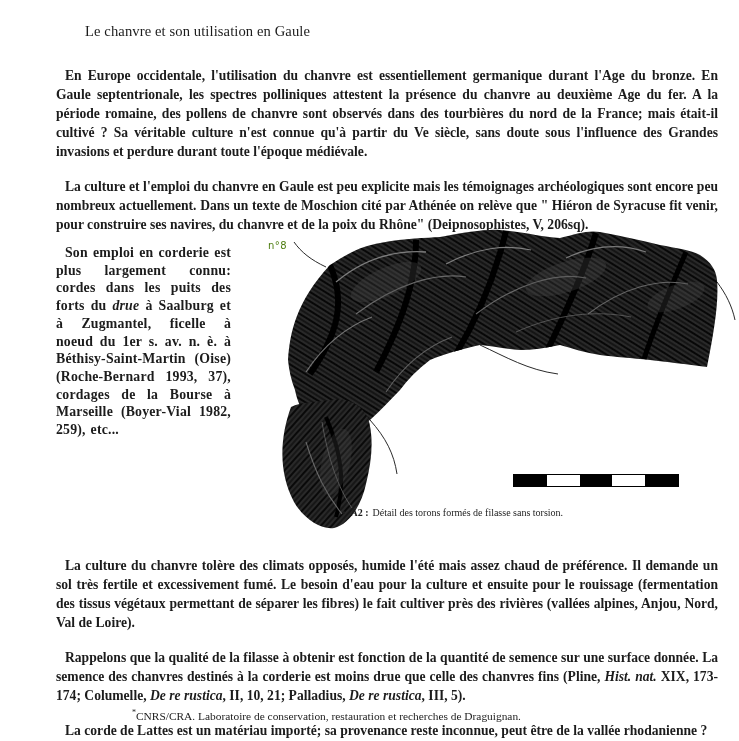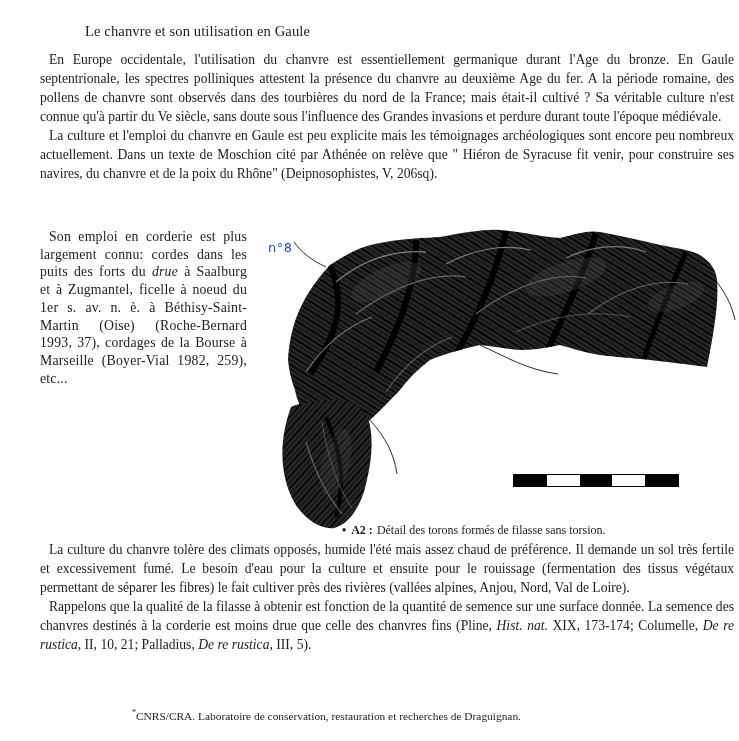--- a/index.html
+++ b/index.html
@@ -12,51 +12,51 @@
     overflow: hidden;
   }
   .page-title {
     position: absolute; left: 85px; top: 13px;
     font-size: 14.6px; font-weight: normal; letter-spacing: .1px;
   }
   .text-block { position: absolute; left: 40px; width: 694px; }
   .block-a { top: 50px; }
   .block-b { top: 540px; }
   .text-block p, .text-column p {
-    margin: 0; text-align: justify;
-    font-size: 13.6px; line-height: 19px; text-indent: 9px;
+    margin: 16px; text-align: justify;
+    font-size: 13.6px; line-height: 19px; text-indent: 9px; font-weight: bold;
   }
   .text-column {
     position: absolute; left: 40px; top: 228px; width: 207px;
   }
   .text-column p {
     font-size: 13.8px; line-height: 17.7px;
     letter-spacing: .2px; word-spacing: 1.2px;
   }
   .text-column p.cont { text-indent: 0; }
   .it { font-style: italic; }
   .figure { position: absolute; left: 266px; top: 222px; width: 473px; height: 300px; }
   .figure-number {
     position: absolute; left: 2px; top: 18px;
     font-family: "DejaVu Sans", sans-serif;
-    font-size: 13px; color: #1d4ed8; letter-spacing: .5px;
+    font-size: 10px; color: #4d7c0f; letter-spacing: .5px;
   }
   .rope-photo { position: absolute; left: 0; top: 0; width: 473px; height: 310px; }
   .scale-bar {
     position: absolute; left: 247px; top: 252px;
     width: 164px; height: 11px;
     border: 1px solid #000;
     display: flex;
   }
   .scale-bar .seg { flex: 1; }
   .seg.b { background: #000; }
   .seg.w { background: #fff; }
   .figure-caption {
-    position: absolute; left: 76px; top: 301px;
-    font-size: 12px; white-space: nowrap; font-family: Liberation Serif, serif;
+    position: absolute; left: 76px; top: 285px;
+    font-size: 10px; white-space: nowrap; font-family: Liberation Serif, serif;
   }
   .figure-caption .bullet { font-weight: bold; margin-right: 5px; }
   .figure-caption .cap-label { font-weight: bold; margin-right: 4px; }
   .footnote {
     position: absolute; left: 84px; top: 710px;
     font-size: 11.4px; color: #1c1c1c; margin-left: 48px;
   }
   .footnote sup { font-size: 8px; line-height: 0; }
 </style>
 </head>
@@ -136,17 +136,18 @@
     <div class="seg b"></div>
   </div>
   <figcaption class="figure-caption">
     <span class="bullet">•</span><span class="cap-label">A2 :</span><span>Détail des torons formés de filasse sans torsion.</span>
   </figcaption>
 </figure>
 
 <div class="text-block block-b">
   <p>La culture du chanvre tolère des climats opposés, humide l'été mais assez chaud de préférence. Il demande un sol très fertile et excessivement fumé. Le besoin d'eau pour la culture et ensuite pour le rouissage (fermentation des tissus végétaux permettant de séparer les fibres) le fait cultiver près des rivières (vallées alpines, Anjou, Nord, Val de Loire).</p>
   <p><span>Rappelons que la qualité de la filasse à obtenir est fonction de la quantité de semence sur une surface donnée. La semence des chanvres destinés à la corderie est moins drue que celle des chanvres fins (Pline, </span><span class="it">Hist. nat.</span><span> XIX, 173-174; Columelle, </span><span class="it">De re rustica</span><span>, II, 10, 21; Palladius, </span><span class="it">De re rustica</span><span>, III, 5).</span></p>
+  <p>La corde de Lattes est un matériau importé; sa provenance reste inconnue, peut être de la vallée rhodanienne ?</p>
 </div>
 
 <div class="footnote">
   <sup>*</sup><span>CNRS/CRA. Laboratoire de conservation, restauration et recherches de Draguignan.</span>
 </div>
 
 </body></html>

